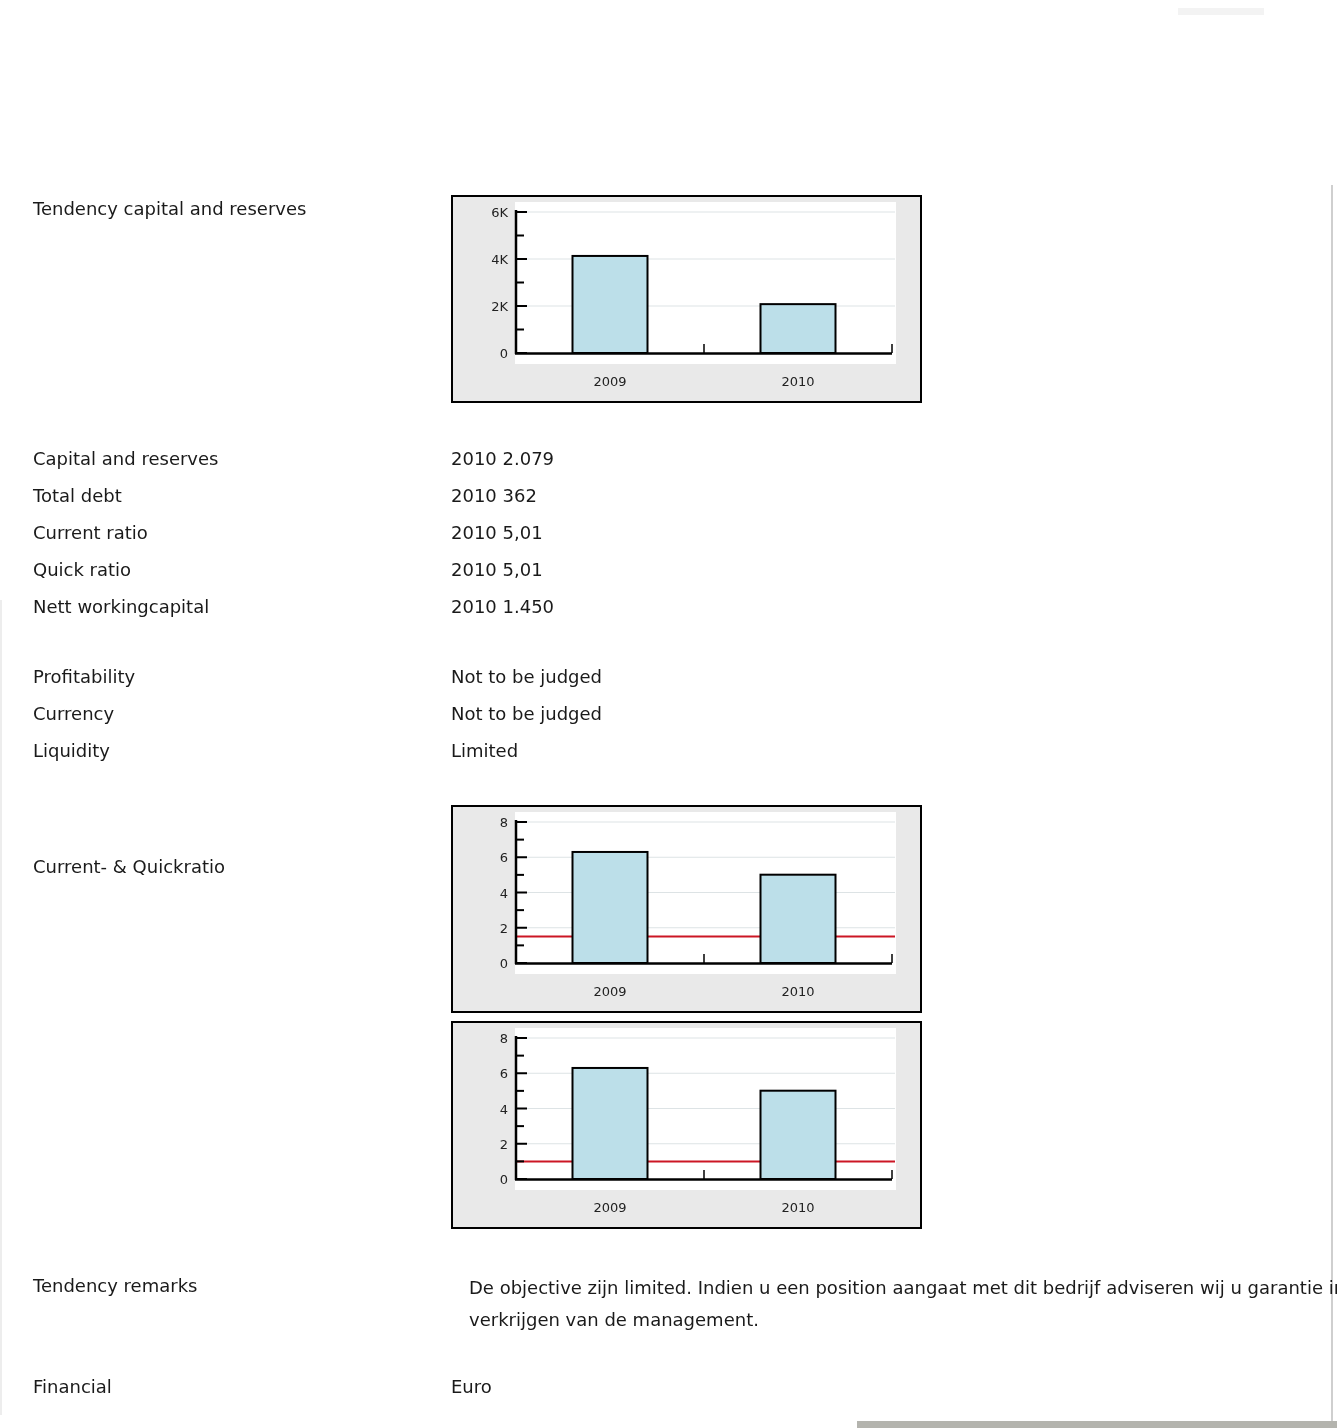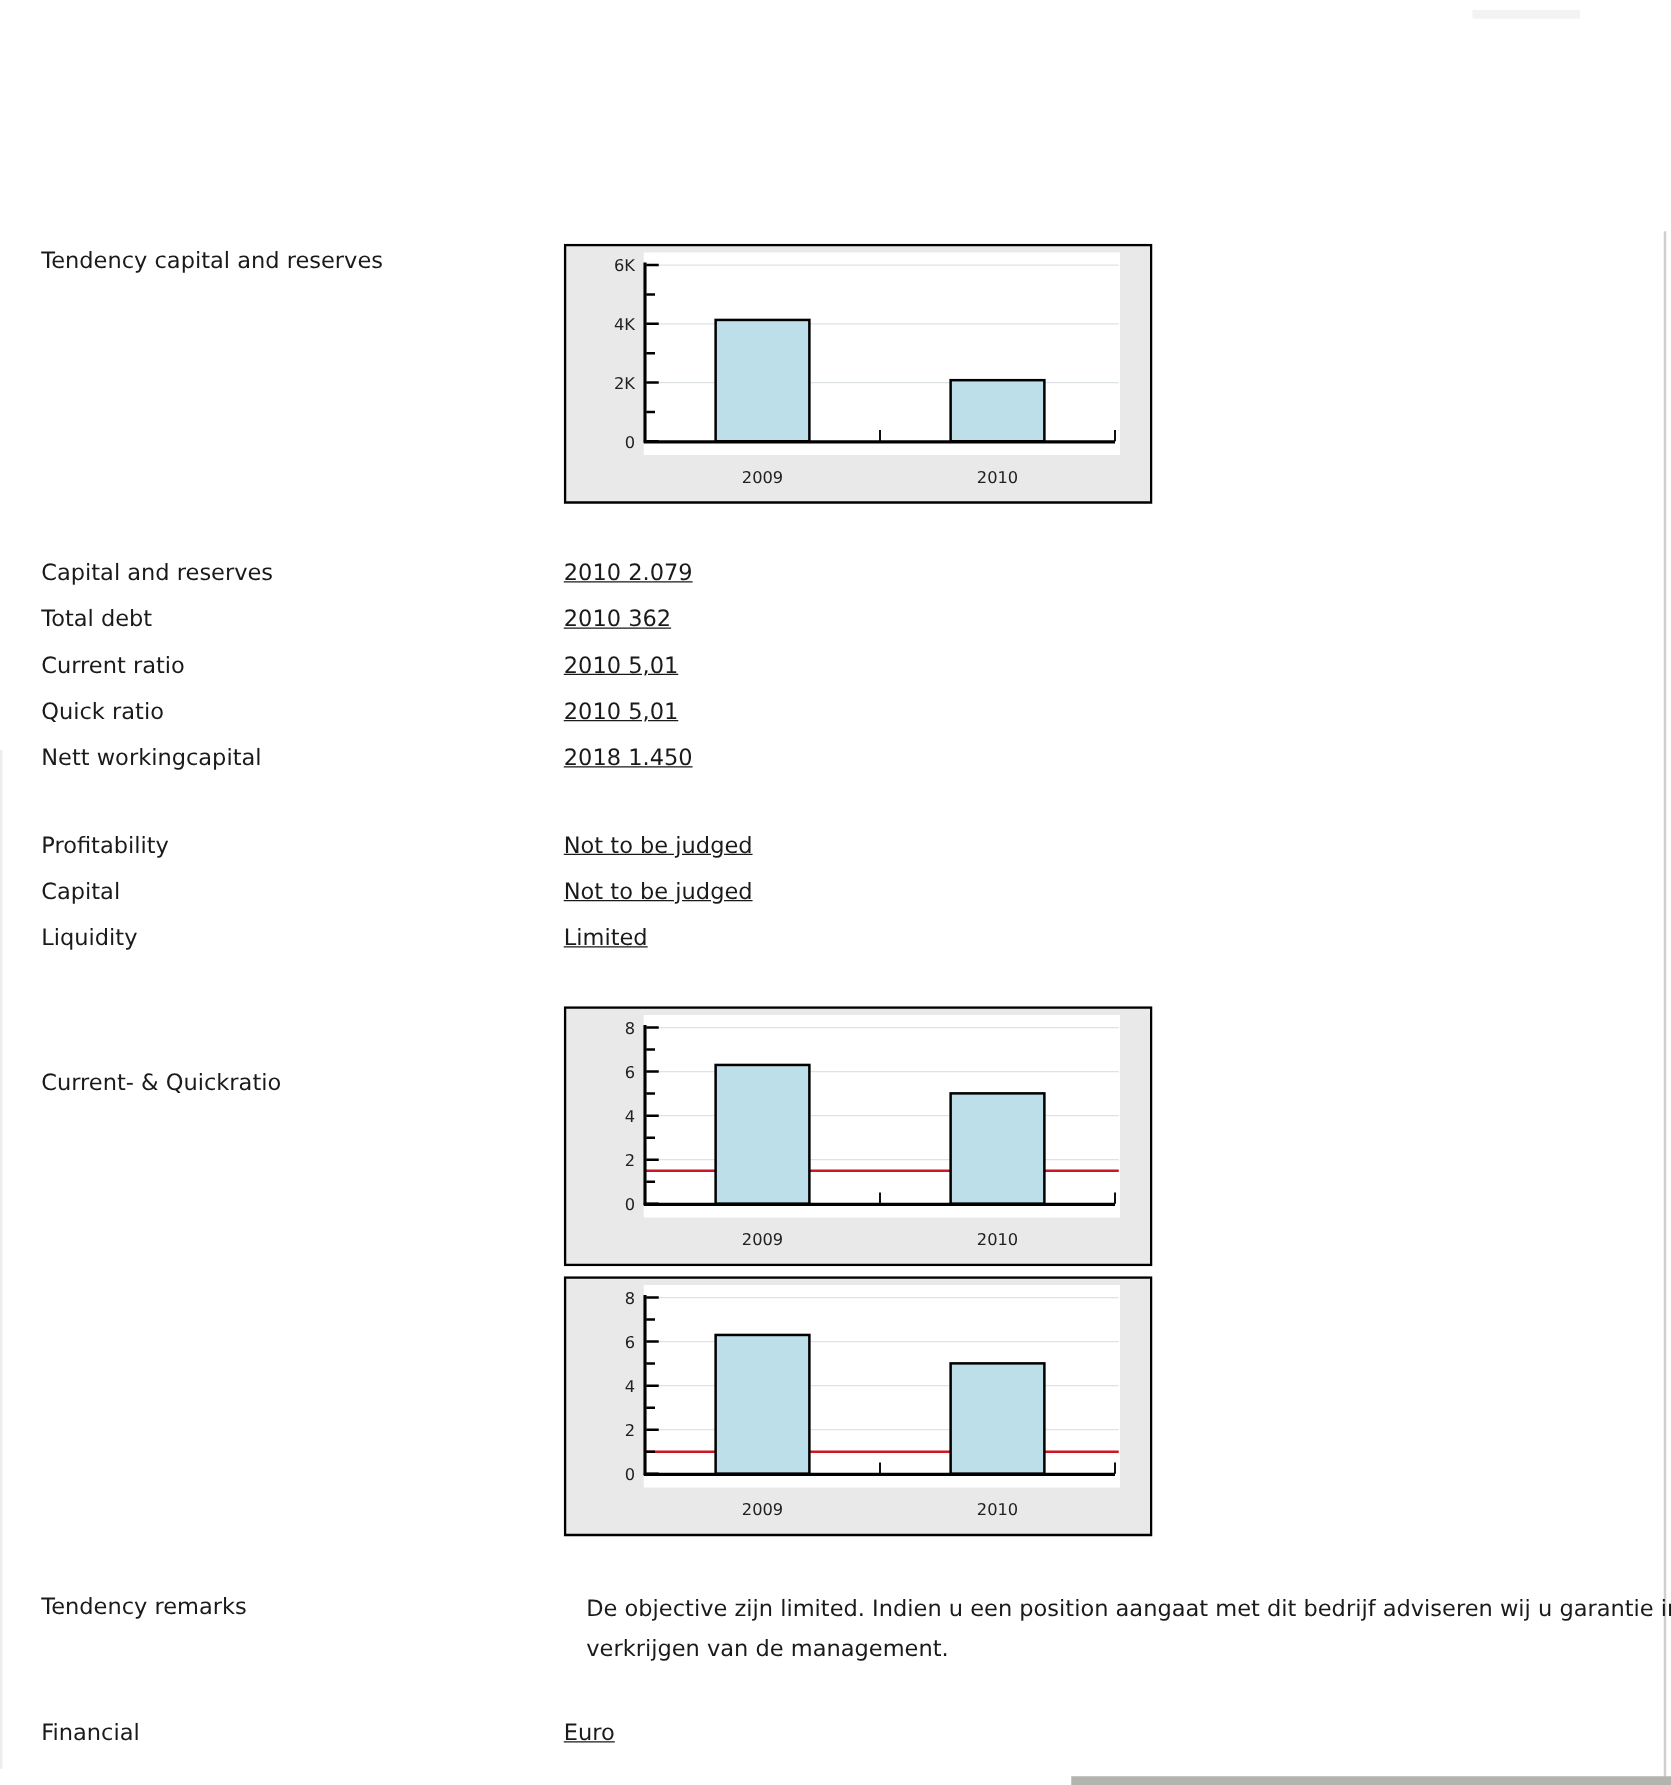--- a/index.html
+++ b/index.html
@@ -3,21 +3,21 @@
 <meta charset="utf-8">
 <style>
   html,body{margin:0;padding:0;background:#fff;}
   body{
     width:1337px;height:1428px;position:relative;overflow:hidden;
     font-family:"DejaVu Sans","Liberation Sans",sans-serif;
     color:#1a1a1a;font-size:18px;
   }
   .abs{position:absolute;}
   .lbl{position:absolute;left:33px;white-space:nowrap;}
-  .val{position:absolute;left:451px;white-space:nowrap;text-decoration:underline;}
+  .val{position:absolute;left:451px;white-space:nowrap;}
   .chartbox{position:absolute;left:451px;width:471px;height:208px;}
   svg text{font-family:"DejaVu Sans","Liberation Sans",sans-serif;font-size:13px;fill:#222;}
   .remarks-text{position:absolute;left:469px;width:880px;line-height:32px;}
   .right-line{position:absolute;left:1331px;top:185px;width:2px;height:1243px;background:#cfcfcf;}
   .bottom-bar{position:absolute;left:857px;top:1421px;width:480px;height:7px;background:#b4b4ae;}
   .topright-strip{position:absolute;left:1178px;top:8px;width:86px;height:7px;background:#f3f3f3;}
   .left-faint{position:absolute;left:0;top:600px;width:2px;height:815px;background:#ededed;}
 </style>
 </head>
 <body>
@@ -67,31 +67,31 @@
   <div class="abs" style="top:522px;">
     <span class="lbl">Current ratio</span>
     <span class="val">2010 5,01</span>
   </div>
   <div class="abs" style="top:559px;">
     <span class="lbl">Quick ratio</span>
     <span class="val">2010 5,01</span>
   </div>
   <div class="abs" style="top:596px;">
     <span class="lbl">Nett workingcapital</span>
-    <span class="val">2018 1.450</span>
+    <span class="val">2010 1.450</span>
   </div>
 </div>
 
 <div>
   <div class="abs" style="top:666px;">
     <span class="lbl">Profitability</span>
     <span class="val">Not to be judged</span>
   </div>
   <div class="abs" style="top:703px;">
-    <span class="lbl">Capital</span>
+    <span class="lbl">Currency</span>
     <span class="val">Not to be judged</span>
   </div>
   <div class="abs" style="top:740px;">
     <span class="lbl">Liquidity</span>
     <span class="val">Limited</span>
   </div>
 </div>
 
 <div class="lbl" style="top:856px;">Current- &amp; Quickratio</div>
 <svg class="chartbox" style="top:805px;" viewBox="0 0 471 208">

